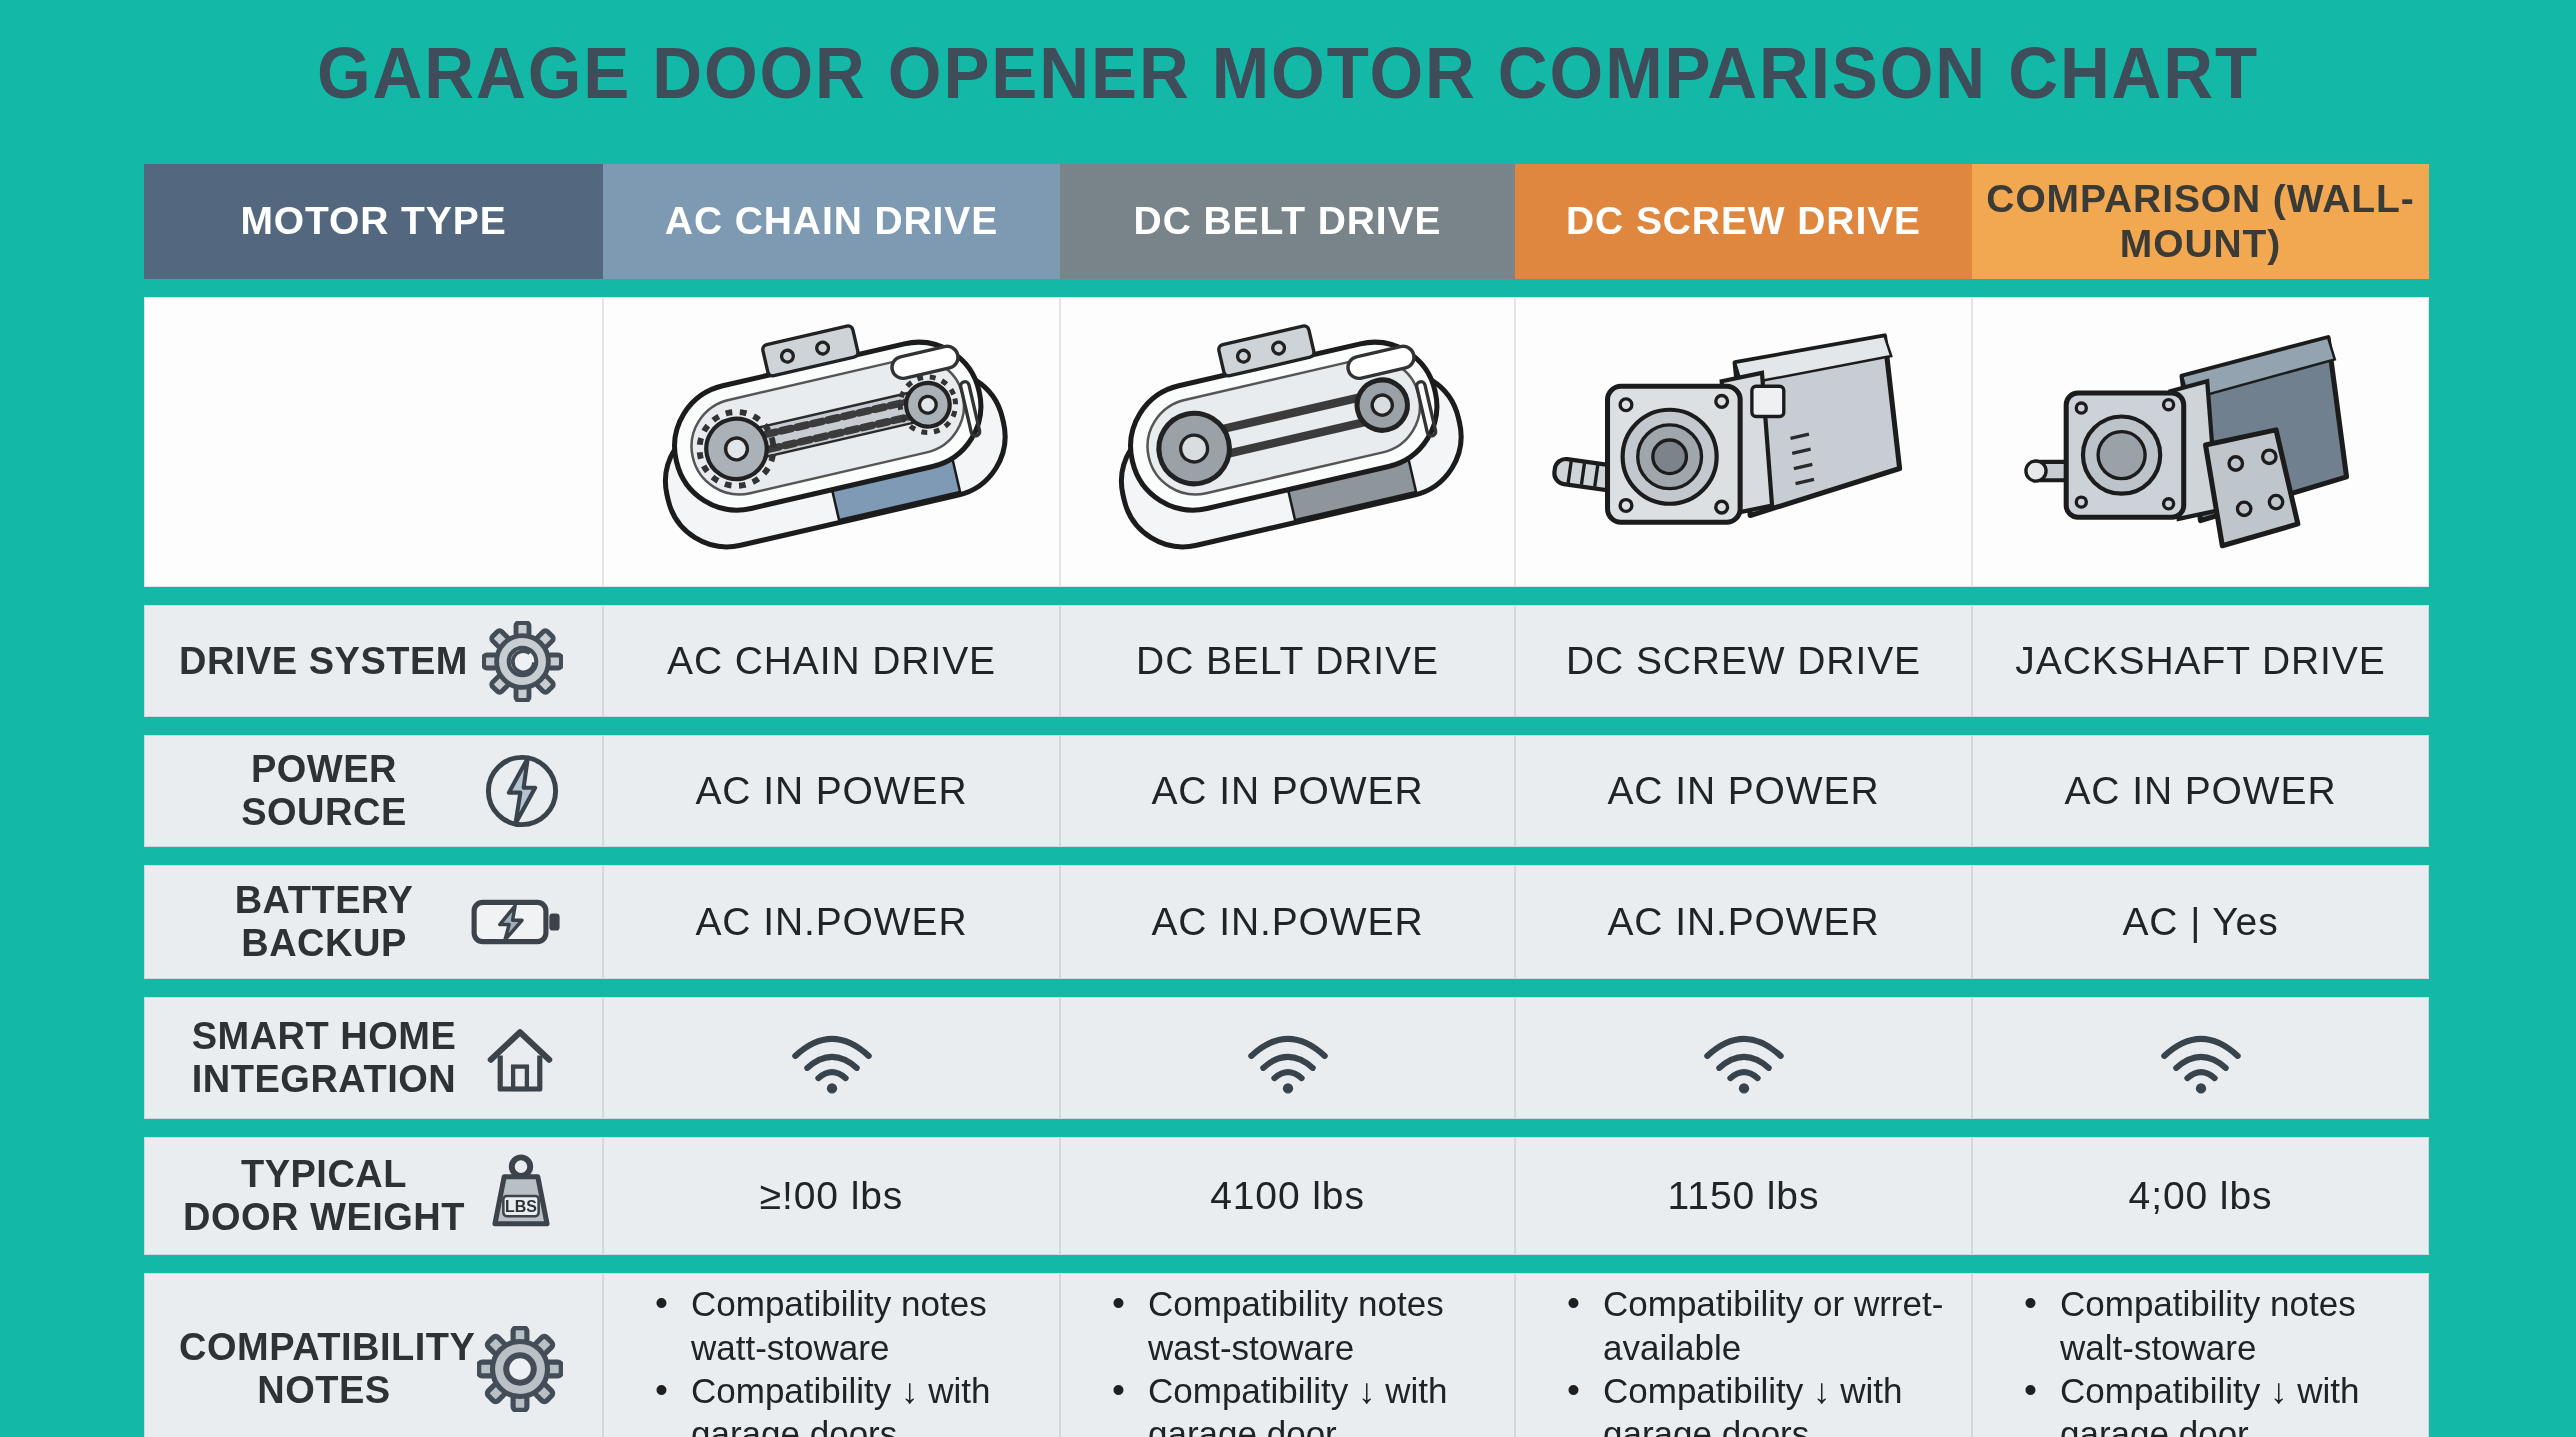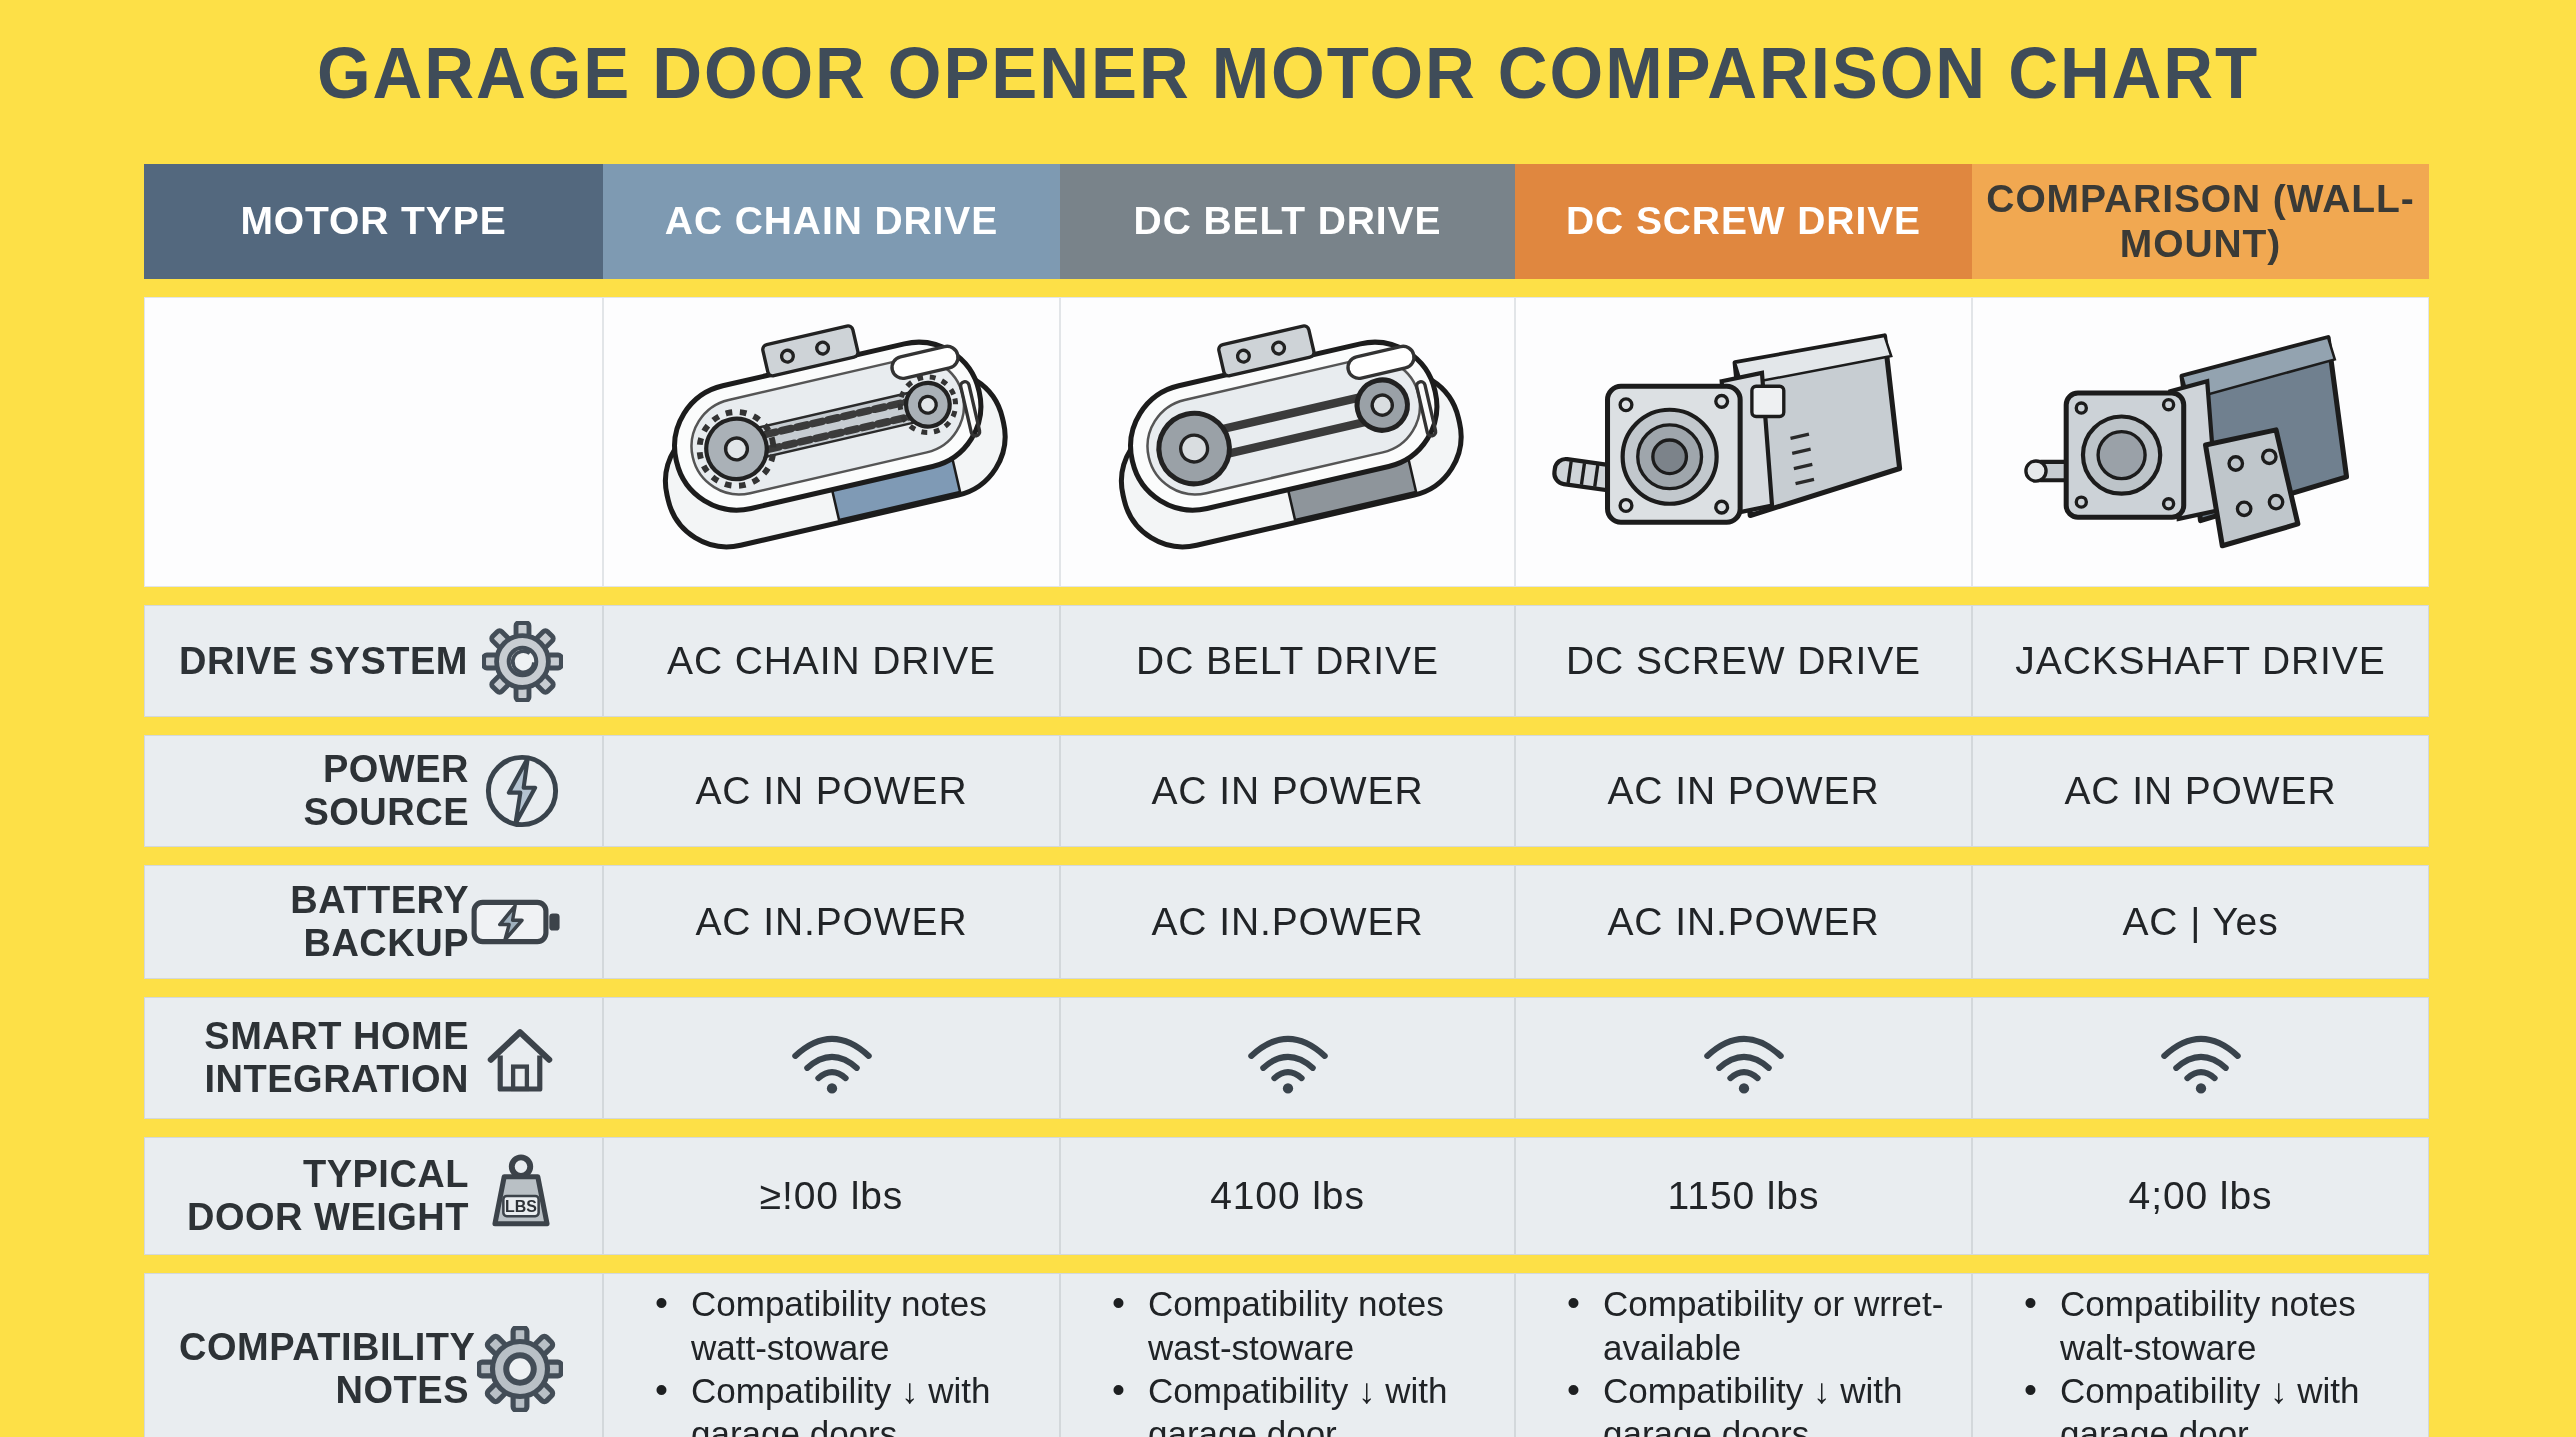--- a/index.html
+++ b/index.html
@@ -1,18 +1,18 @@
 <!DOCTYPE html>
 <html style="font-size:15px"><head>
 <meta charset="utf-8">
 <style>
   html,body { margin:0; padding:0; background:#ffffff; }
   .page {
     position:relative; width:2576px; height:1438px;
-    background:#fde047; overflow:hidden;
+    background:#14b8a6; overflow:hidden;
     font-family:"Liberation Sans", sans-serif;
     color:#25282b;
   }
   .title {
     position:absolute; top:34px; left:0; width:100%;
     text-align:center;
     font-size:69px; font-weight:bold; letter-spacing:1.9px;
     color:#3f4c59;
     transform:scaleY(1.04);
   }
@@ -39,21 +39,21 @@
   }
   .hcell.h-label   { background:#53687e; }
   .hcell.h-chain   { background:#7e9ab2; }
   .hcell.h-belt    { background:#79838a; }
   .hcell.h-screw   { background:#e0873f; }
   .hcell.h-jack    { background:#f1a851; color:#3a3a36; }
   .imgcell { background:#fdfdfe; border:0.9px solid #e2e5e8; }
   .labelcell {
     justify-content:space-between;
     padding:0 39px 0 34px;
-    text-align:right;
+    text-align:center;
   }
   .rowlabel {
     font-size:38px; font-weight:bold; letter-spacing:0.5px;
     color:#2d3236; line-height:1.12; text-transform:uppercase;
     max-width:290px;
   }
   .value {
     font-size:39px; letter-spacing:0.9px; color:#212427;
     text-align:center;
   }

